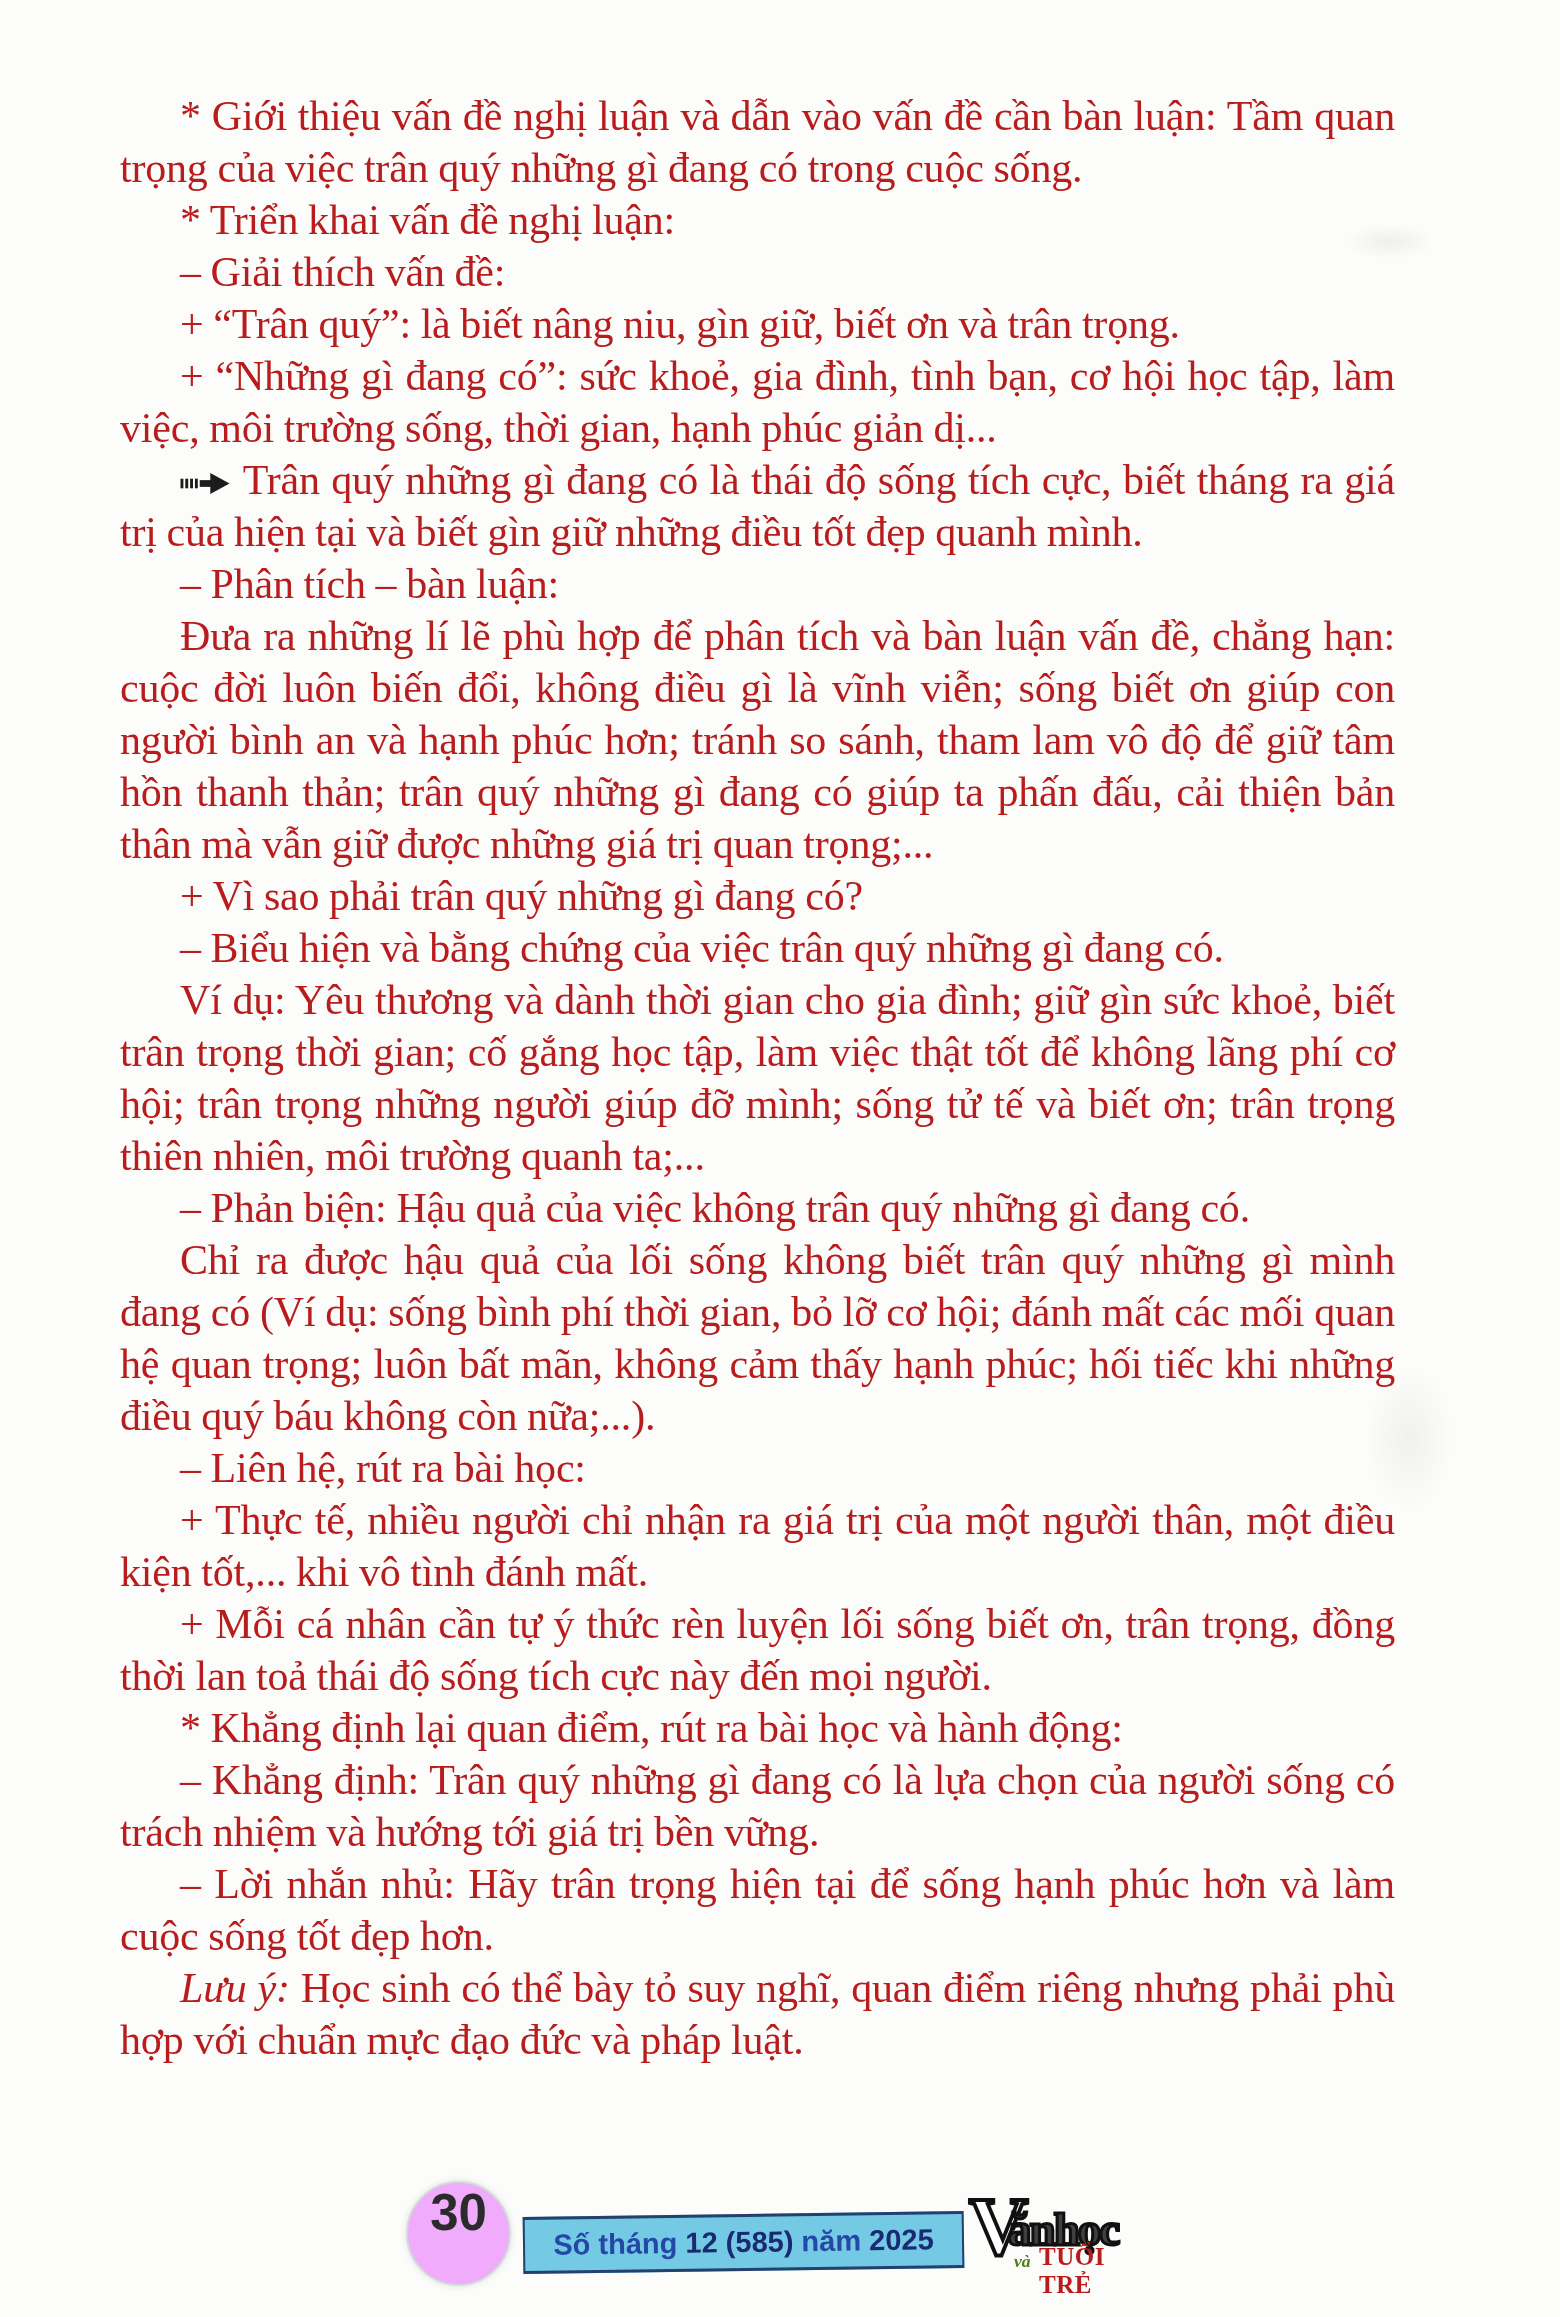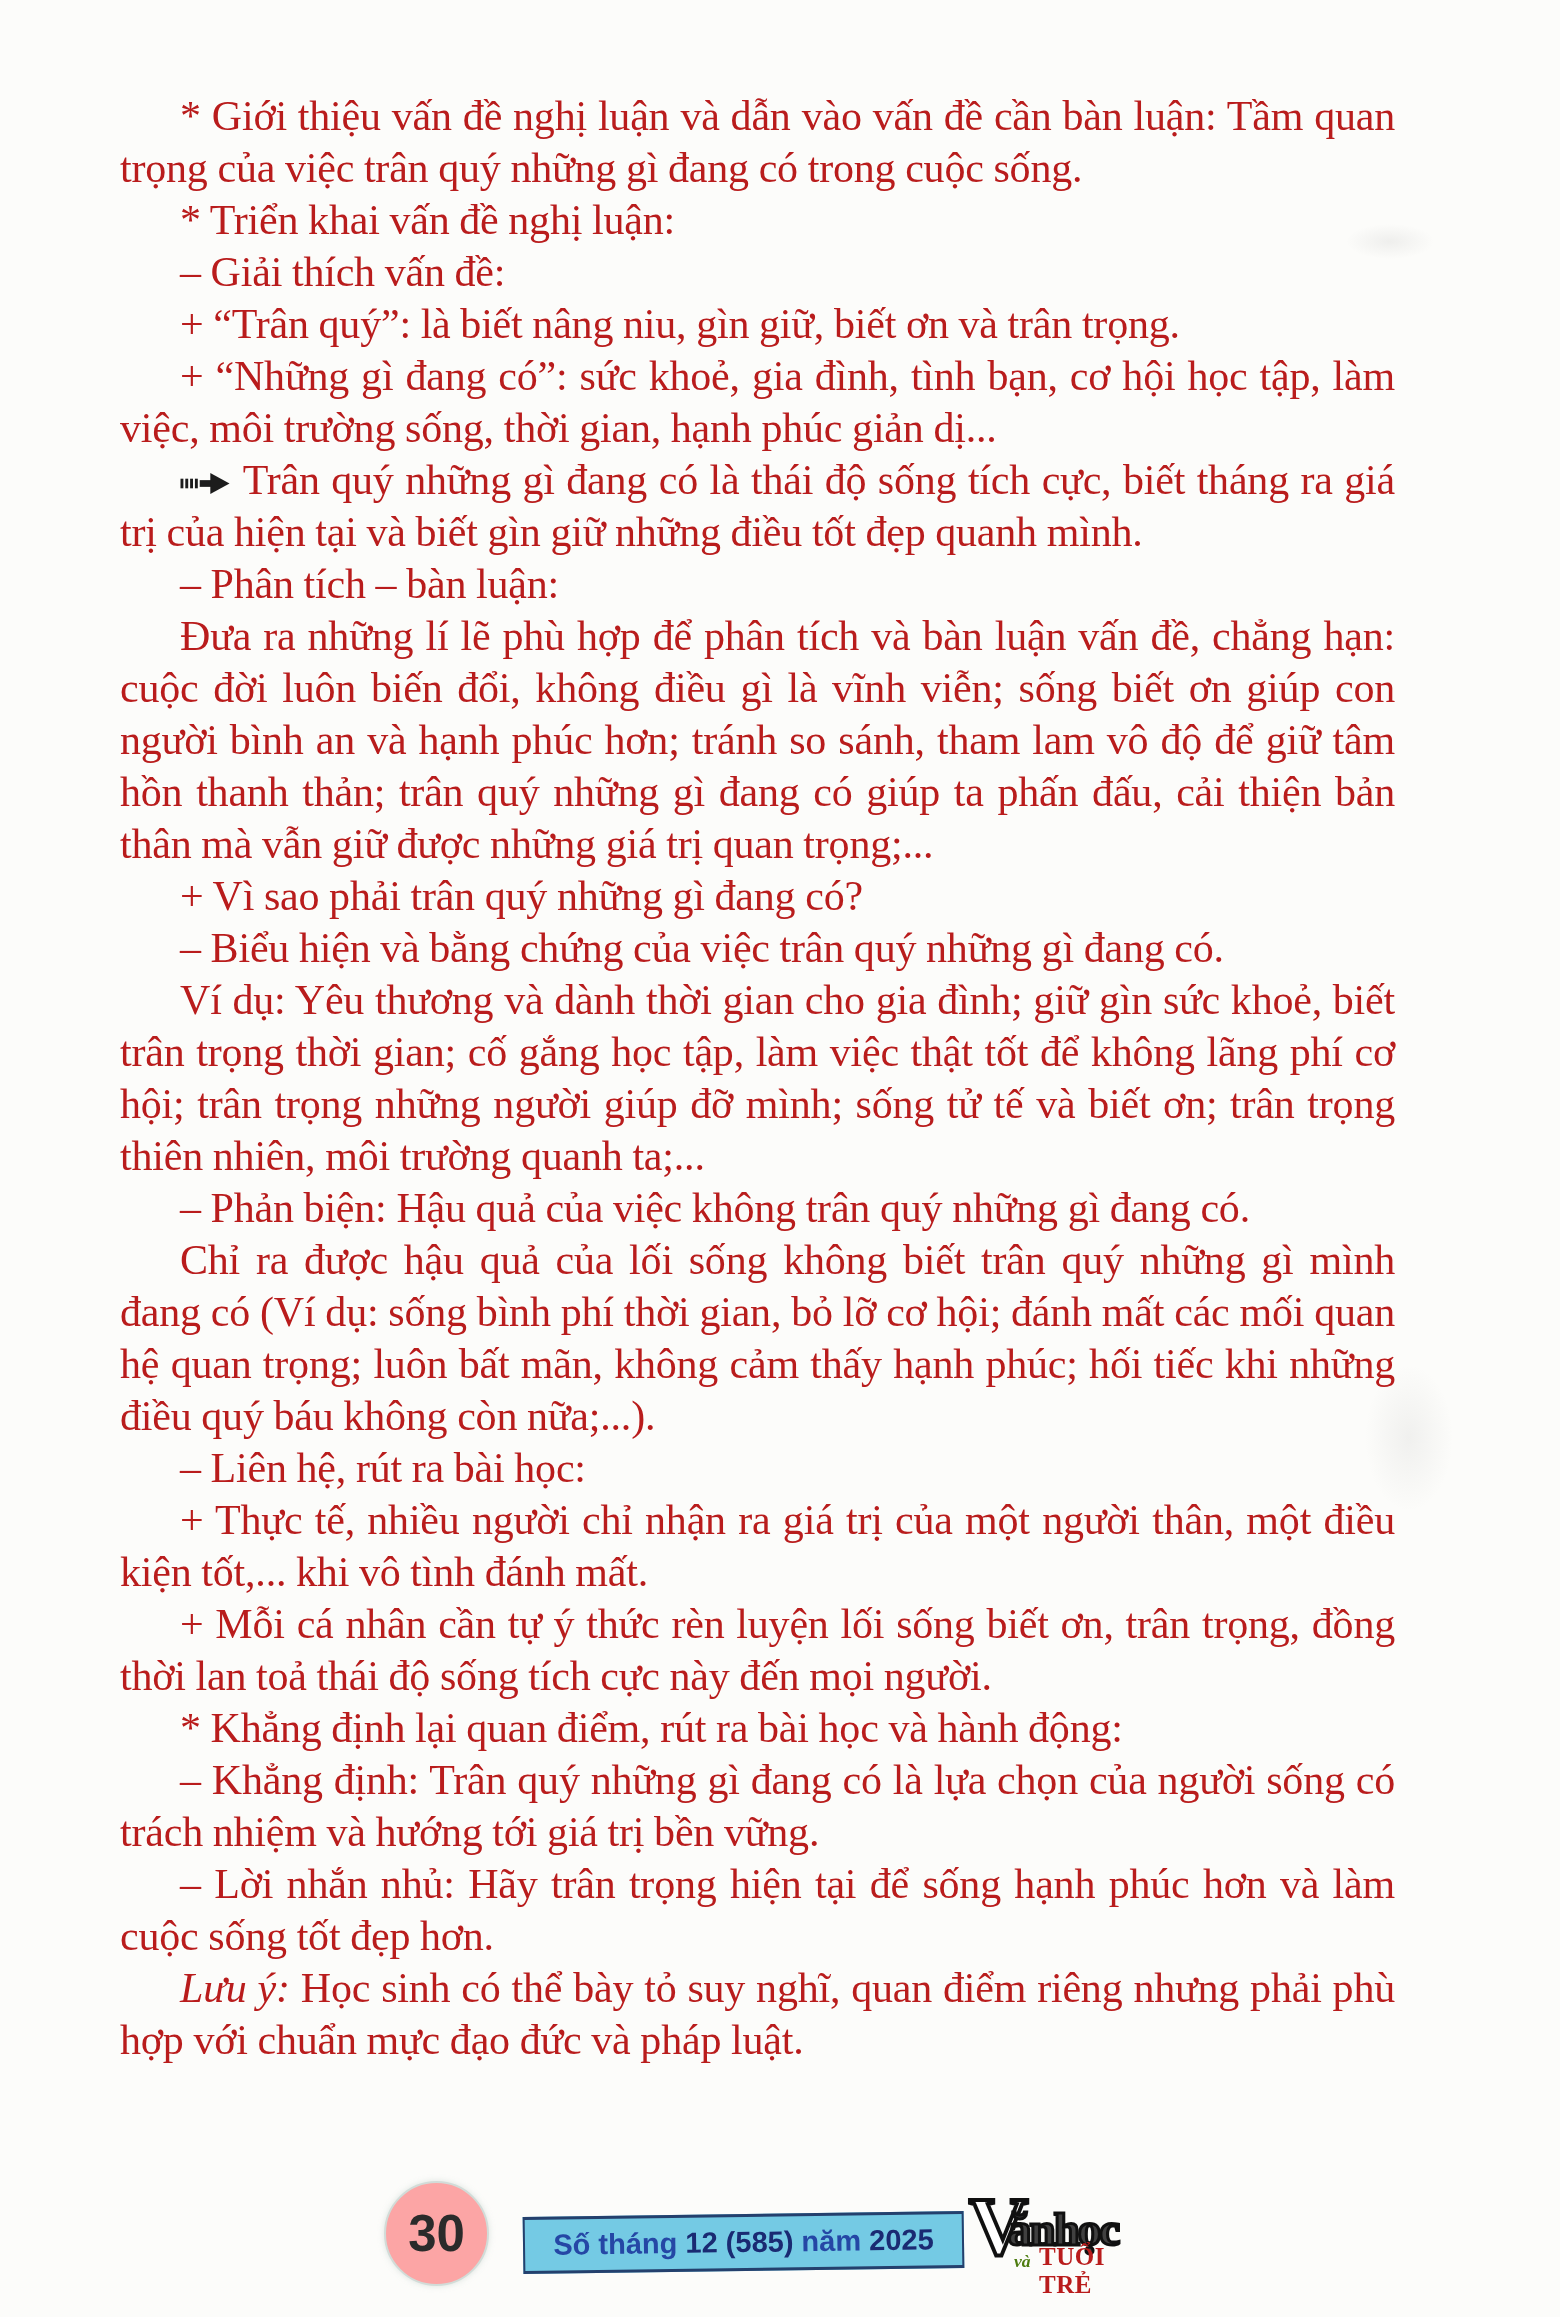--- a/index.html
+++ b/index.html
@@ -24,27 +24,27 @@
   .arrow{
     display:inline-block;
     width:51px;height:25px;
     margin-right:11.7px;
     vertical-align:-2px;
   }
   .arrow svg{display:block;}
   em.lead{font-style:italic;}
   
   .page-circle{
-    position:absolute;left:384px;top:2181px;
+    position:absolute;left:406px;top:2181px;
     width:101px;height:101px;
-    background:#fca5a5;
+    background:#f0abfc;
     border:2.9px solid #d2dcd8;
     border-radius:50%;
     box-shadow:0 0 5.9px rgba(160,180,175,.35);
-    display:flex;align-items:center;justify-content:center;
+    display:flex;align-items:flex-start;justify-content:center;
   }
   .page-circle span{
     font-family:"Liberation Sans", sans-serif;
     font-size:51px;font-weight:600;color:#2b2b2b;
   }
   .issue-banner{
     position:absolute;left:523px;top:2214px;
     width:441px;height:57px;
     background:#74cae4;
     border:2.9px solid #24406d;

